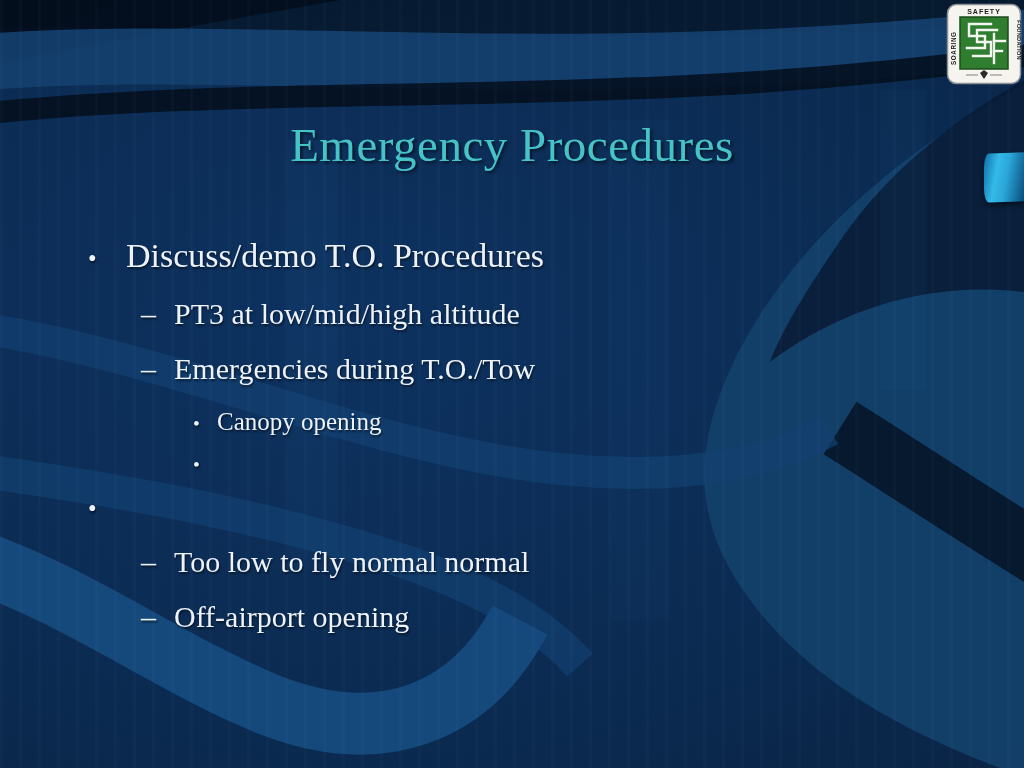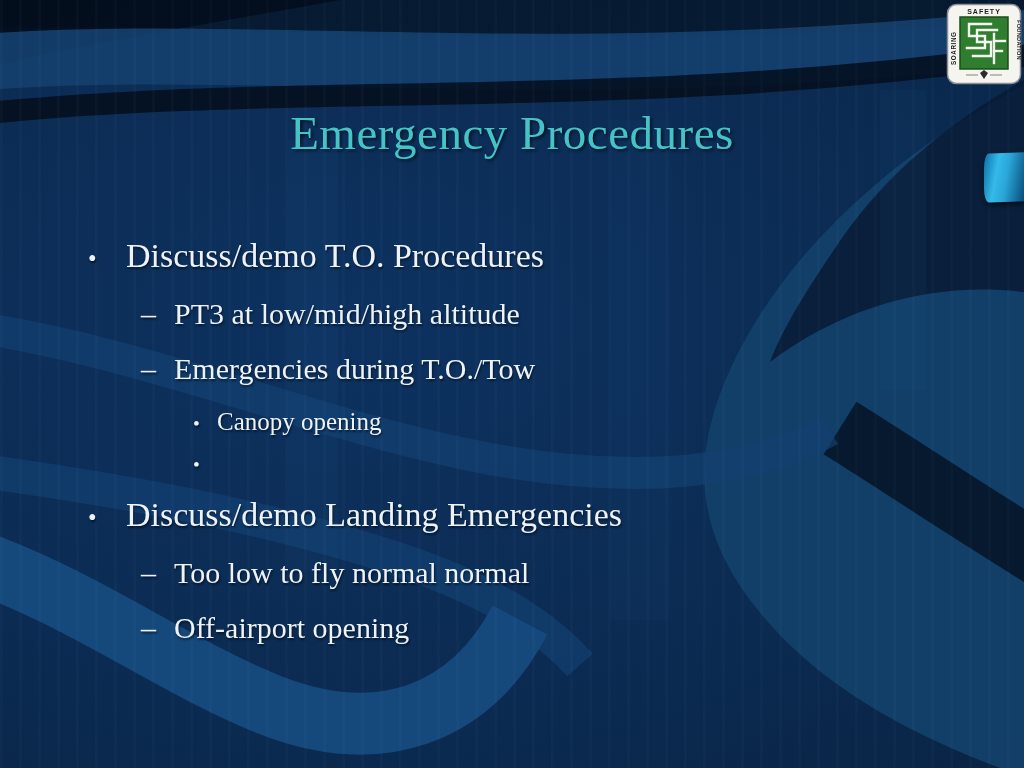--- a/index.html
+++ b/index.html
@@ -17,21 +17,21 @@
     background:repeating-linear-gradient(90deg,
       rgba(130,175,225,0.045) 0px, rgba(130,175,225,0.045) 3px,
       rgba(0,0,0,0) 3px, rgba(0,0,0,0) 19px);
     pointer-events:none;
     mix-blend-mode:screen;
     opacity:.55;
   }
   svg.bg{position:absolute;inset:0;z-index:0;}
   .title{
     position:absolute;top:102px;left:0;right:0;z-index:3;
-    margin:4px;text-align:center;
+    margin:16px;text-align:center;
     font-size:47px;font-weight:400;letter-spacing:.5px;
     color:#45c3c7;
     text-shadow:2px 2px 3px rgba(0,0,0,.55);
   }
   .content{
     position:absolute;top:236px;left:88px;width:880px;z-index:3;
     color:#eef3fa;
   }
   .row{display:flex;align-items:baseline;text-shadow:1px 2px 2px rgba(0,0,0,.5);}
   .marker{display:inline-block;flex:0 0 auto;}
@@ -121,21 +121,20 @@
     </div>
     <div class="row lvl3">
       <span class="marker">•</span>
       <span class="text">Canopy opening</span>
     </div>
     <div class="row lvl3">
       <span class="marker">•</span>
     </div>
     <div class="row lvl1">
       <span class="marker">•</span>
-      <span class="text">Discuss/demo Landing Emergencies</span>
     </div>
     <div class="row lvl2">
       <span class="marker">–</span>
       <span class="text">Too low to fly normal normal</span>
     </div>
     <div class="row lvl2">
       <span class="marker">–</span>
       <span class="text">Off-airport opening</span>
     </div>
   </div>

